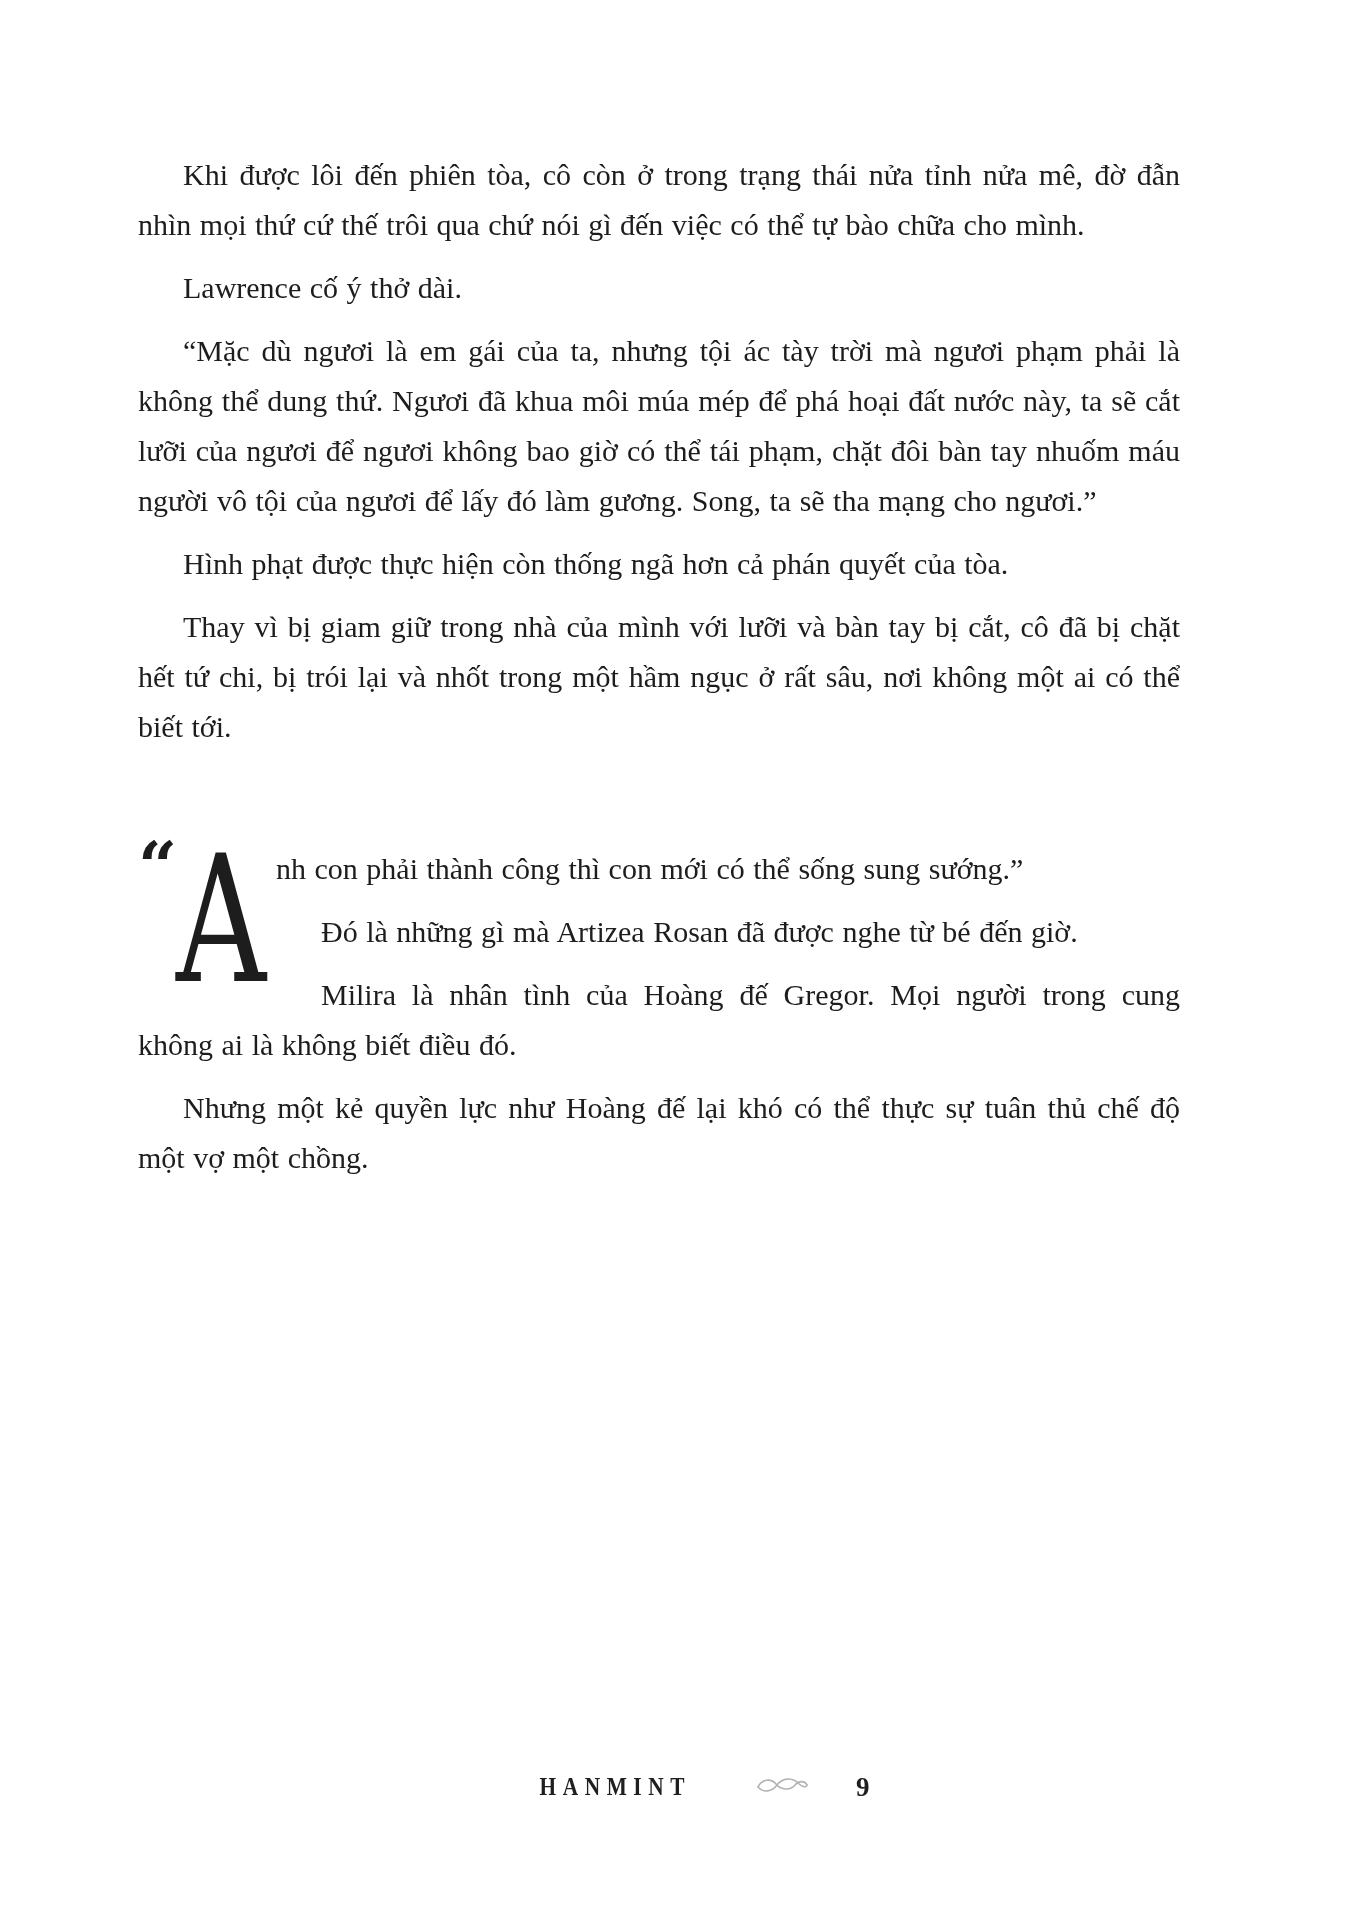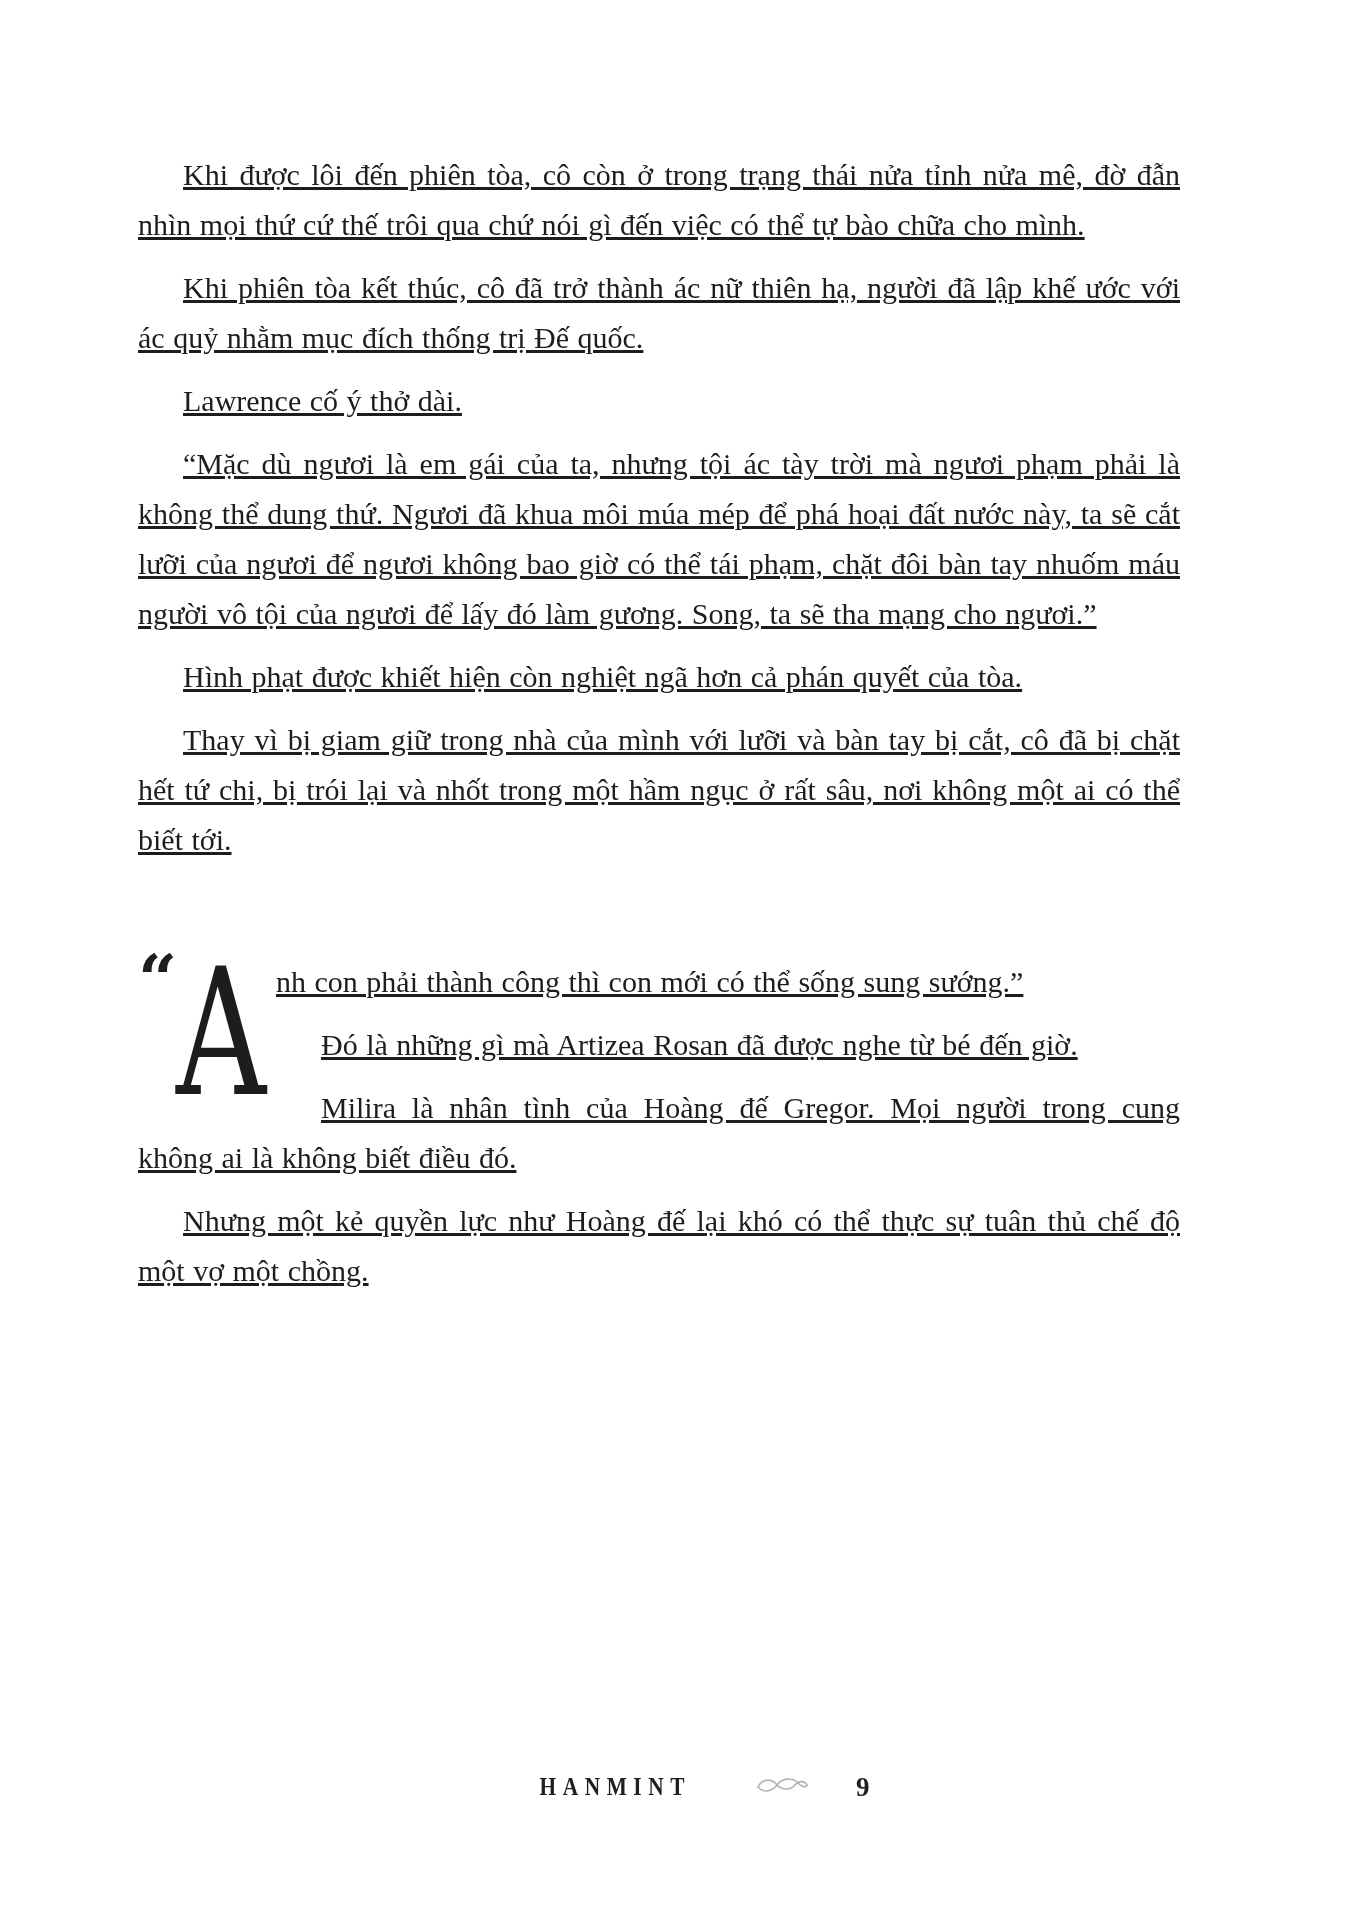--- a/index.html
+++ b/index.html
@@ -22,21 +22,20 @@
     top: 150px;
     width: 1042px;
   }
   .para {
     font-size: 30px;
     line-height: 50px;
     text-align: justify;
     text-indent: 45px;
     margin: 0 0 13px 0;
     word-spacing: 1px;
-    text-decoration: underline;
   }
   .section-2 {
     margin-top: 92px;
   }
   
   .dc {
     float: left;
     width: 124px;
     height: 168px;
     position: relative;
@@ -102,28 +101,27 @@
 <body>
 
 <div class="page" style="color: rgb(29, 29, 29); background: rgb(255, 255, 255);">
 
   <main class="content">
 
     <section>
 
         <p class="para">Khi được lôi đến phiên tòa, cô còn ở trong trạng thái nửa tỉnh nửa mê, đờ đẫn nhìn mọi thứ cứ thế trôi qua chứ nói gì đến việc có thể tự bào chữa cho mình.</p>
 
-        <p class="para">Khi phiên tòa kết thúc, cô đã trở thành ác nữ thiên hạ, người đã lập khế ước với ác quỷ nhằm mục đích thống trị Đế quốc.</p>
 
         <p class="para">Lawrence cố ý thở dài.</p>
 
         <p class="para">“Mặc dù ngươi là em gái của ta, nhưng tội ác tày trời mà ngươi phạm phải là không thể dung thứ. Ngươi đã khua môi múa mép để phá hoại đất nước này, ta sẽ cắt lưỡi của ngươi để ngươi không bao giờ có thể tái phạm, chặt đôi bàn tay nhuốm máu người vô tội của ngươi để lấy đó làm gương. Song, ta sẽ tha mạng cho ngươi.”</p>
 
 
-        <p class="para">Hình phạt được khiết hiện còn nghiệt ngã hơn cả phán quyết của tòa.</p>
+        <p class="para">Hình phạt được thực hiện còn thống ngã hơn cả phán quyết của tòa.</p>
 
         <p class="para">Thay vì bị giam giữ trong nhà của mình với lưỡi và bàn tay bị cắt, cô đã bị chặt hết tứ chi, bị trói lại và nhốt trong một hầm ngục ở rất sâu, nơi không một ai có thể biết tới.</p>
       </section>
 
     <section class="section-2">
 
       <div class="dc">
         <span class="dc-quote">“</span>
         <span class="dc-letter">A</span>
       </div>

